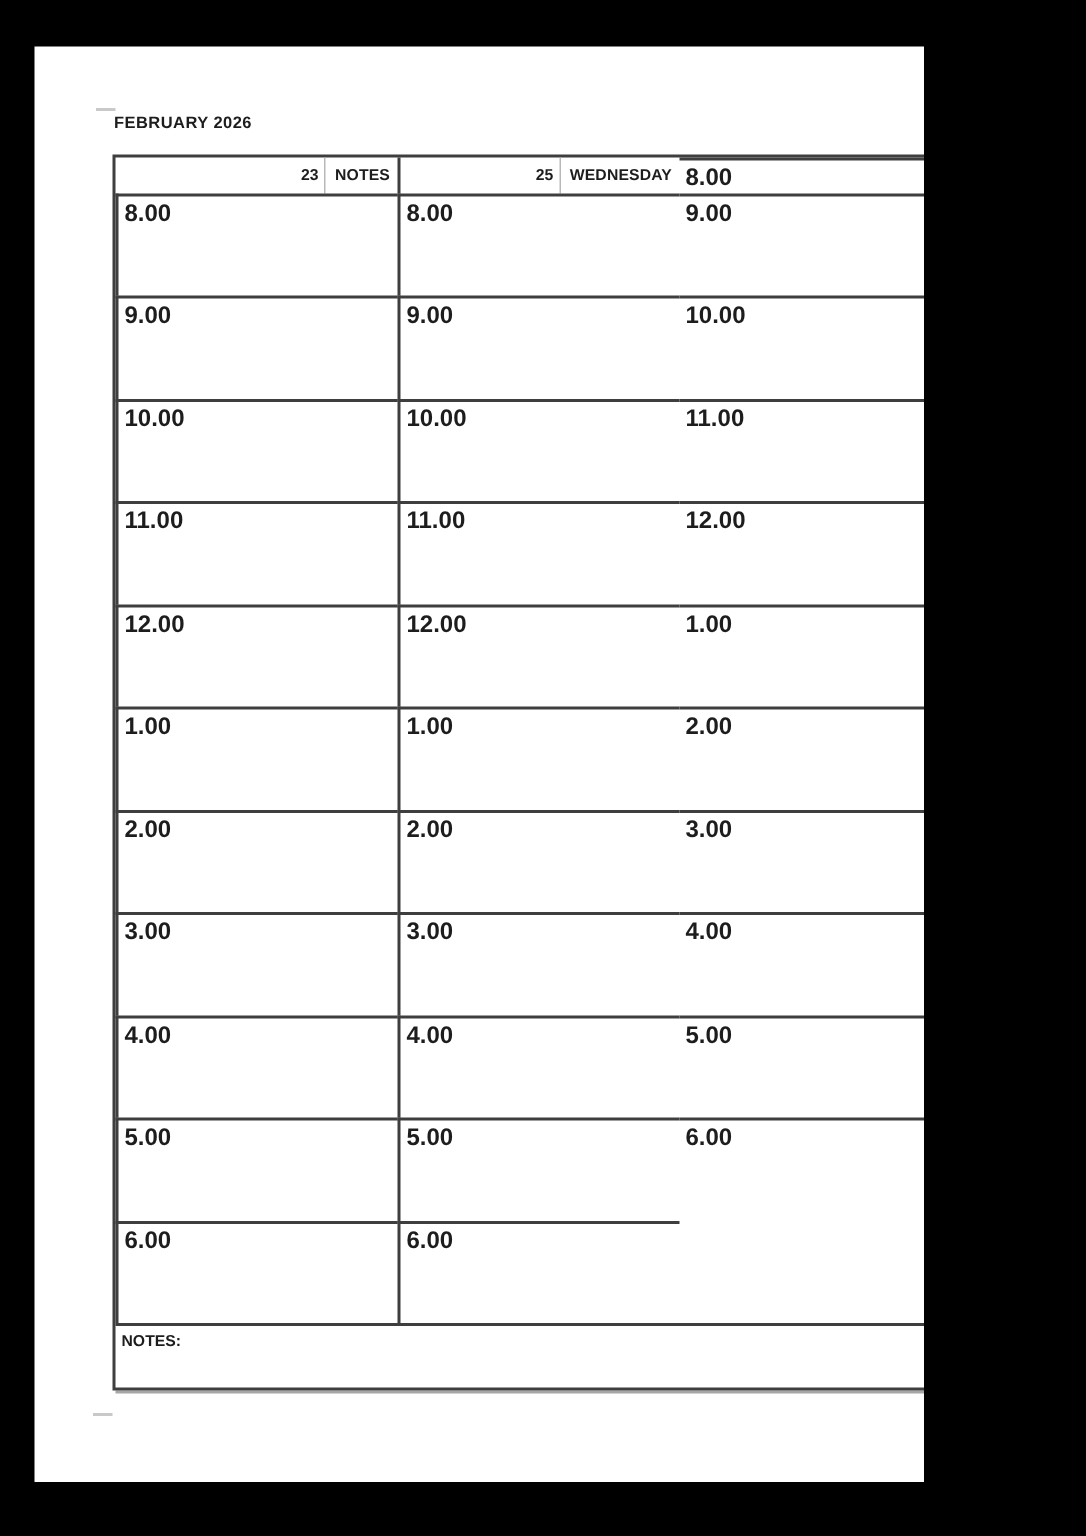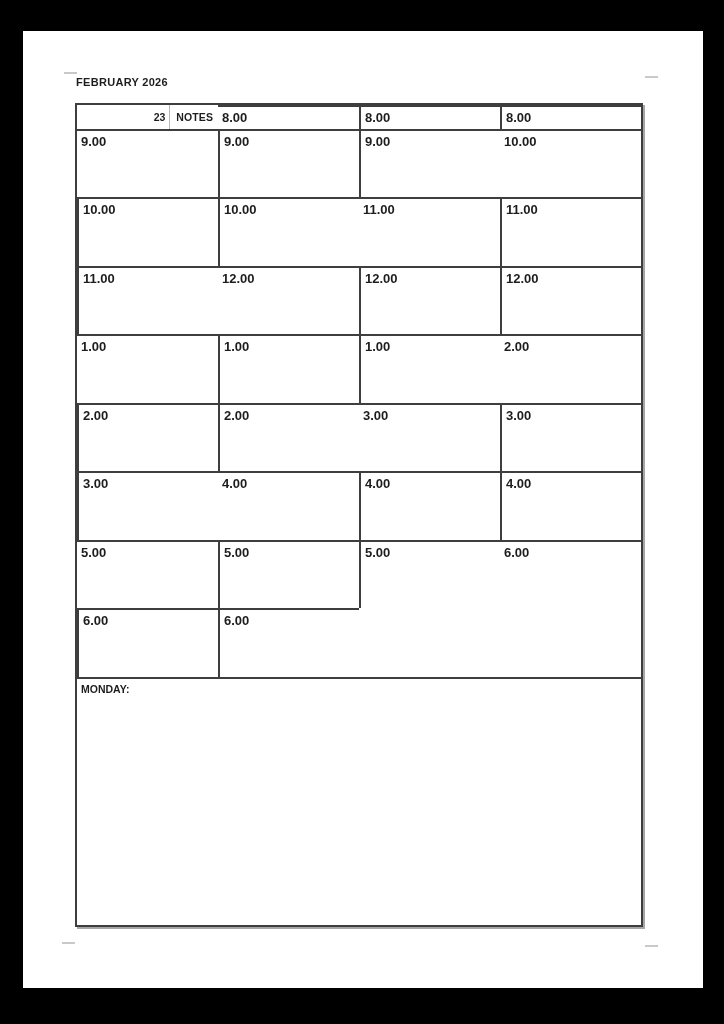--- a/index.html
+++ b/index.html
@@ -10,60 +10,60 @@
     --text:#1d1d1d;
     --crop:#c9c9c9;
   }
   html,body{margin:0;padding:0;}
   body{
     width:724px;height:1024px;
     background:var(--surround);
     font-family:"Liberation Sans", sans-serif;
     -webkit-font-smoothing:antialiased;
   }
-  .stage{position:relative;width:724px;height:1024px;background:var(--surround);overflow:hidden;}
+  .stage{position:relative;width:616px;height:1024px;background:var(--surround);overflow:hidden;}
   .sheet{
     position:absolute;left:23px;top:31px;width:680px;height:957px;
     background:var(--paper);
   }
   .crop-mark{position:absolute;width:13px;height:2px;background:var(--crop);}
   .cm-tl{left:41px;top:41px;}
   .cm-tr{left:622px;top:45px;}
   .cm-bl{left:39px;top:911px;}
   .cm-br{left:622px;top:914px;}
   .title{
     position:absolute;left:53px;top:45px;
     font-size:11px;font-weight:bold;letter-spacing:0.3px;
     color:var(--text);
   }
   .cal{
     position:absolute;left:52px;top:72px;width:568px;height:824px;
     box-sizing:border-box;border:2px solid var(--border);
     background:var(--paper);
     display:grid;
-    grid-template-columns:1fr 1fr 1fr 1fr;
+    grid-template-columns:1fr 1fr 1fr;
     grid-template-rows:24px repeat(11, 1fr) 43px;
     box-shadow:2px 2px 0 #a6a6a6;
   }
   .hdr{display:flex;align-items:stretch;min-width:0;}
   .hdr-num{
     flex:1;display:flex;align-items:center;justify-content:flex-end;
     padding-right:4px;border-right:1px solid var(--divider);
     font-size:10.5px;font-weight:bold;color:var(--text);
   }
   .hdr-day{
     display:flex;align-items:center;
     padding:0 5px 0 6px;white-space:nowrap;
     font-size:10.5px;font-weight:bold;color:var(--text);letter-spacing:0.1px;
   }
   .bl{border-left:2px solid var(--border);}
   .cell{
     border-top:2px solid var(--border);
     padding:3px 0 16px 4px;
-    font-size:13px;font-weight:bold;color:var(--text);
+    font-size:16px;font-weight:bold;color:var(--text);
     overflow:hidden;
   }
   .notes{
     grid-column:1 / -1;
     border-top:2px solid var(--border);
     padding:4px 0 0 4px;
     font-size:10.5px;font-weight:bold;color:var(--text);
   }
 </style>
 </head>
@@ -77,20 +77,24 @@
     <div class="crop-mark cm-bl"></div>
     <div class="crop-mark cm-br"></div>
 
     <div class="title">FEBRUARY 2026</div>
 
     <div class="cal">
 
       <div class="hdr">
         <span class="hdr-num">23</span>
         <span class="hdr-day">NOTES</span>
+      </div>
+      <div class="hdr bl">
+        <span class="hdr-num">25</span>
+        <span class="hdr-day">WEDNESDAY</span>
       </div>
 
       <div class="cell"><span>8.00</span></div>
       <div class="cell bl"><span>8.00</span></div>
       <div class="cell bl"><span>8.00</span></div>
 
       <div class="cell"><span>9.00</span></div>
       <div class="cell bl"><span>9.00</span></div>
       <div class="cell bl"><span>9.00</span></div>
 
@@ -124,18 +128,18 @@
 
       <div class="cell"><span>5.00</span></div>
       <div class="cell bl"><span>5.00</span></div>
       <div class="cell bl"><span>5.00</span></div>
 
       <div class="cell"><span>6.00</span></div>
       <div class="cell bl"><span>6.00</span></div>
       <div class="cell bl"><span>6.00</span></div>
 
       <div class="notes">
-        <span>MONDAY:</span>
+        <span>NOTES:</span>
       </div>
 
     </div>
   </div>
 </div>
 
 </body></html>

